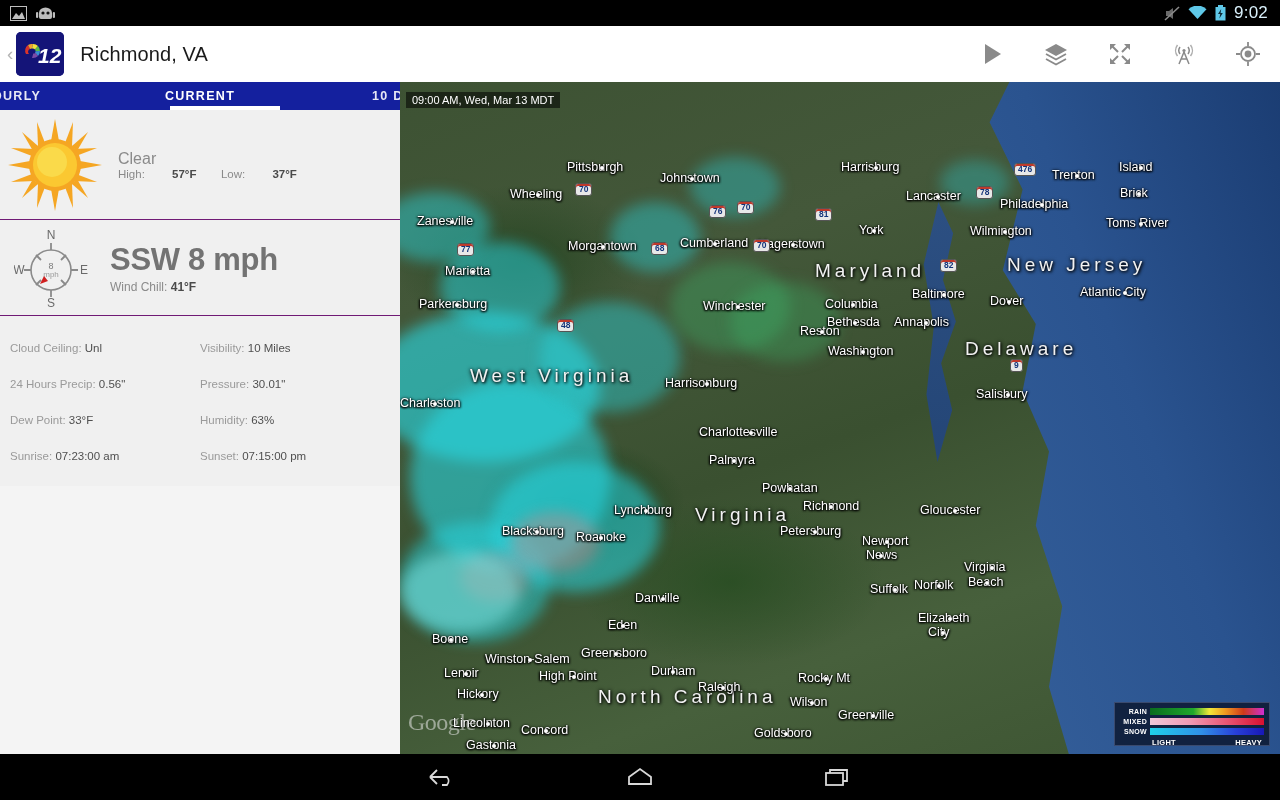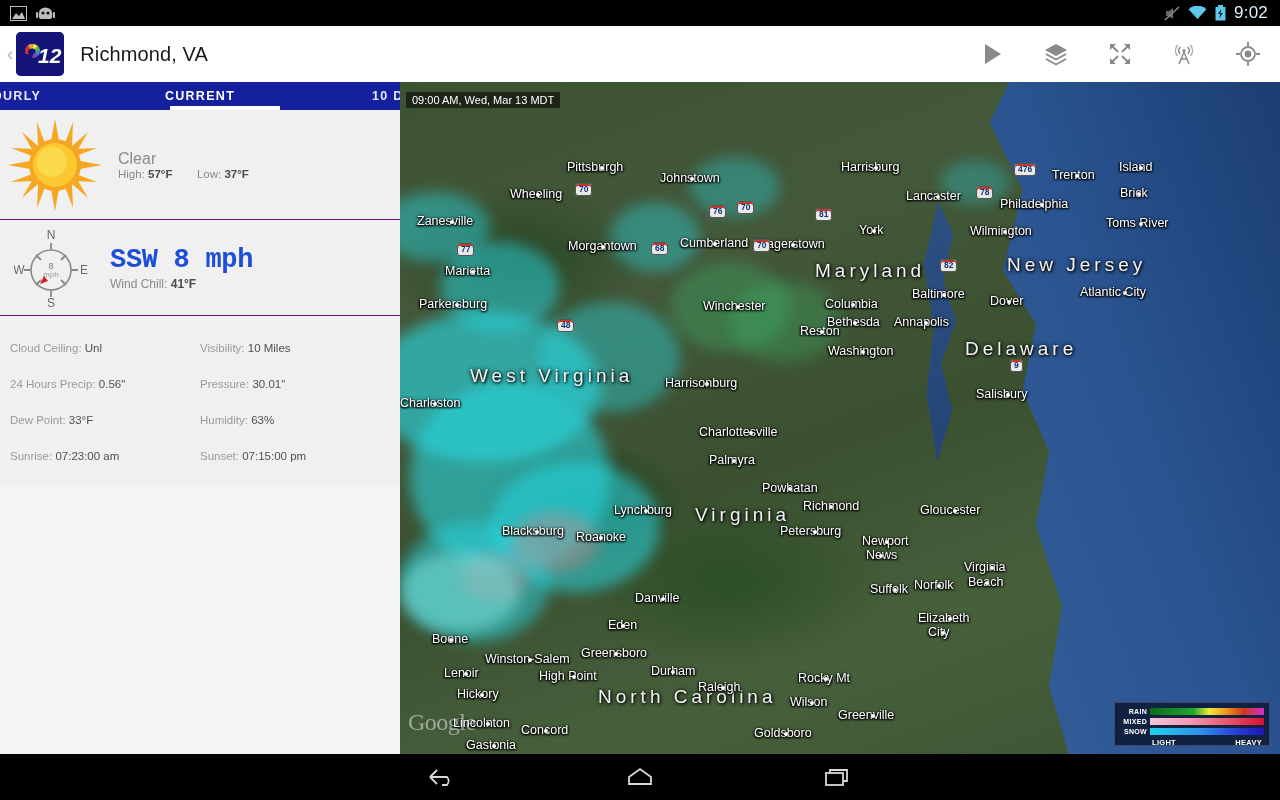--- a/index.html
+++ b/index.html
@@ -40,26 +40,26 @@
   .tab-underline { position:absolute; left:170px; bottom:0; width:110px;
     height:4px; background:#fff; }
 
   .card { background:#f0f0f0; border-bottom:1px solid #701a75; }
   .card-now { height:110px; display:flex; align-items:center; padding-left:6px; }
   .now-text { margin-left:14px; }
   .cond { font-size:16px; color:#8a8a8a; }
   .temp { font-size:31px; font-weight:bold; color:#3c3c3c;
     line-height:1.18; letter-spacing:-.5px; }
   .hl { font-size:11.5px; color:#8a8a8a; }
-  .hl b { color:#4a4a4a; }
+  .hl b { color:#4a4a4a;margin-left:24px; }
   .hl .sp { display:inline-block; width:18px; }
 
   .card-wind { height:96px; display:flex; align-items:center; padding-left:14px; }
   .wind-text { margin-left:22px; }
-  .windspeed { font-size:27px; font-weight:bold; color:#1d4ed8; letter-spacing:-.3px;font-family:Liberation Mono, monospace; }
+  .windspeed { font-size:31px; font-weight:bold; color:#737373; letter-spacing:-.3px; }
   .windchill { font-size:12px; color:#8a8a8a; margin-top:2px; }
   .windchill b { color:#4a4a4a; }
 
   .details { padding:26px 10px 0 10px; background:#f0f0f0; height:170px; }
   .drow { display:flex; margin-bottom:24px; }
   .dcell { width:190px; font-size:11.5px; color:#9a9a9a; }
   .dcell b { color:#4f4f4f; font-weight:normal; }
   .spacer-bottom { background:#f4f4f4; height:100%; }
 
   

